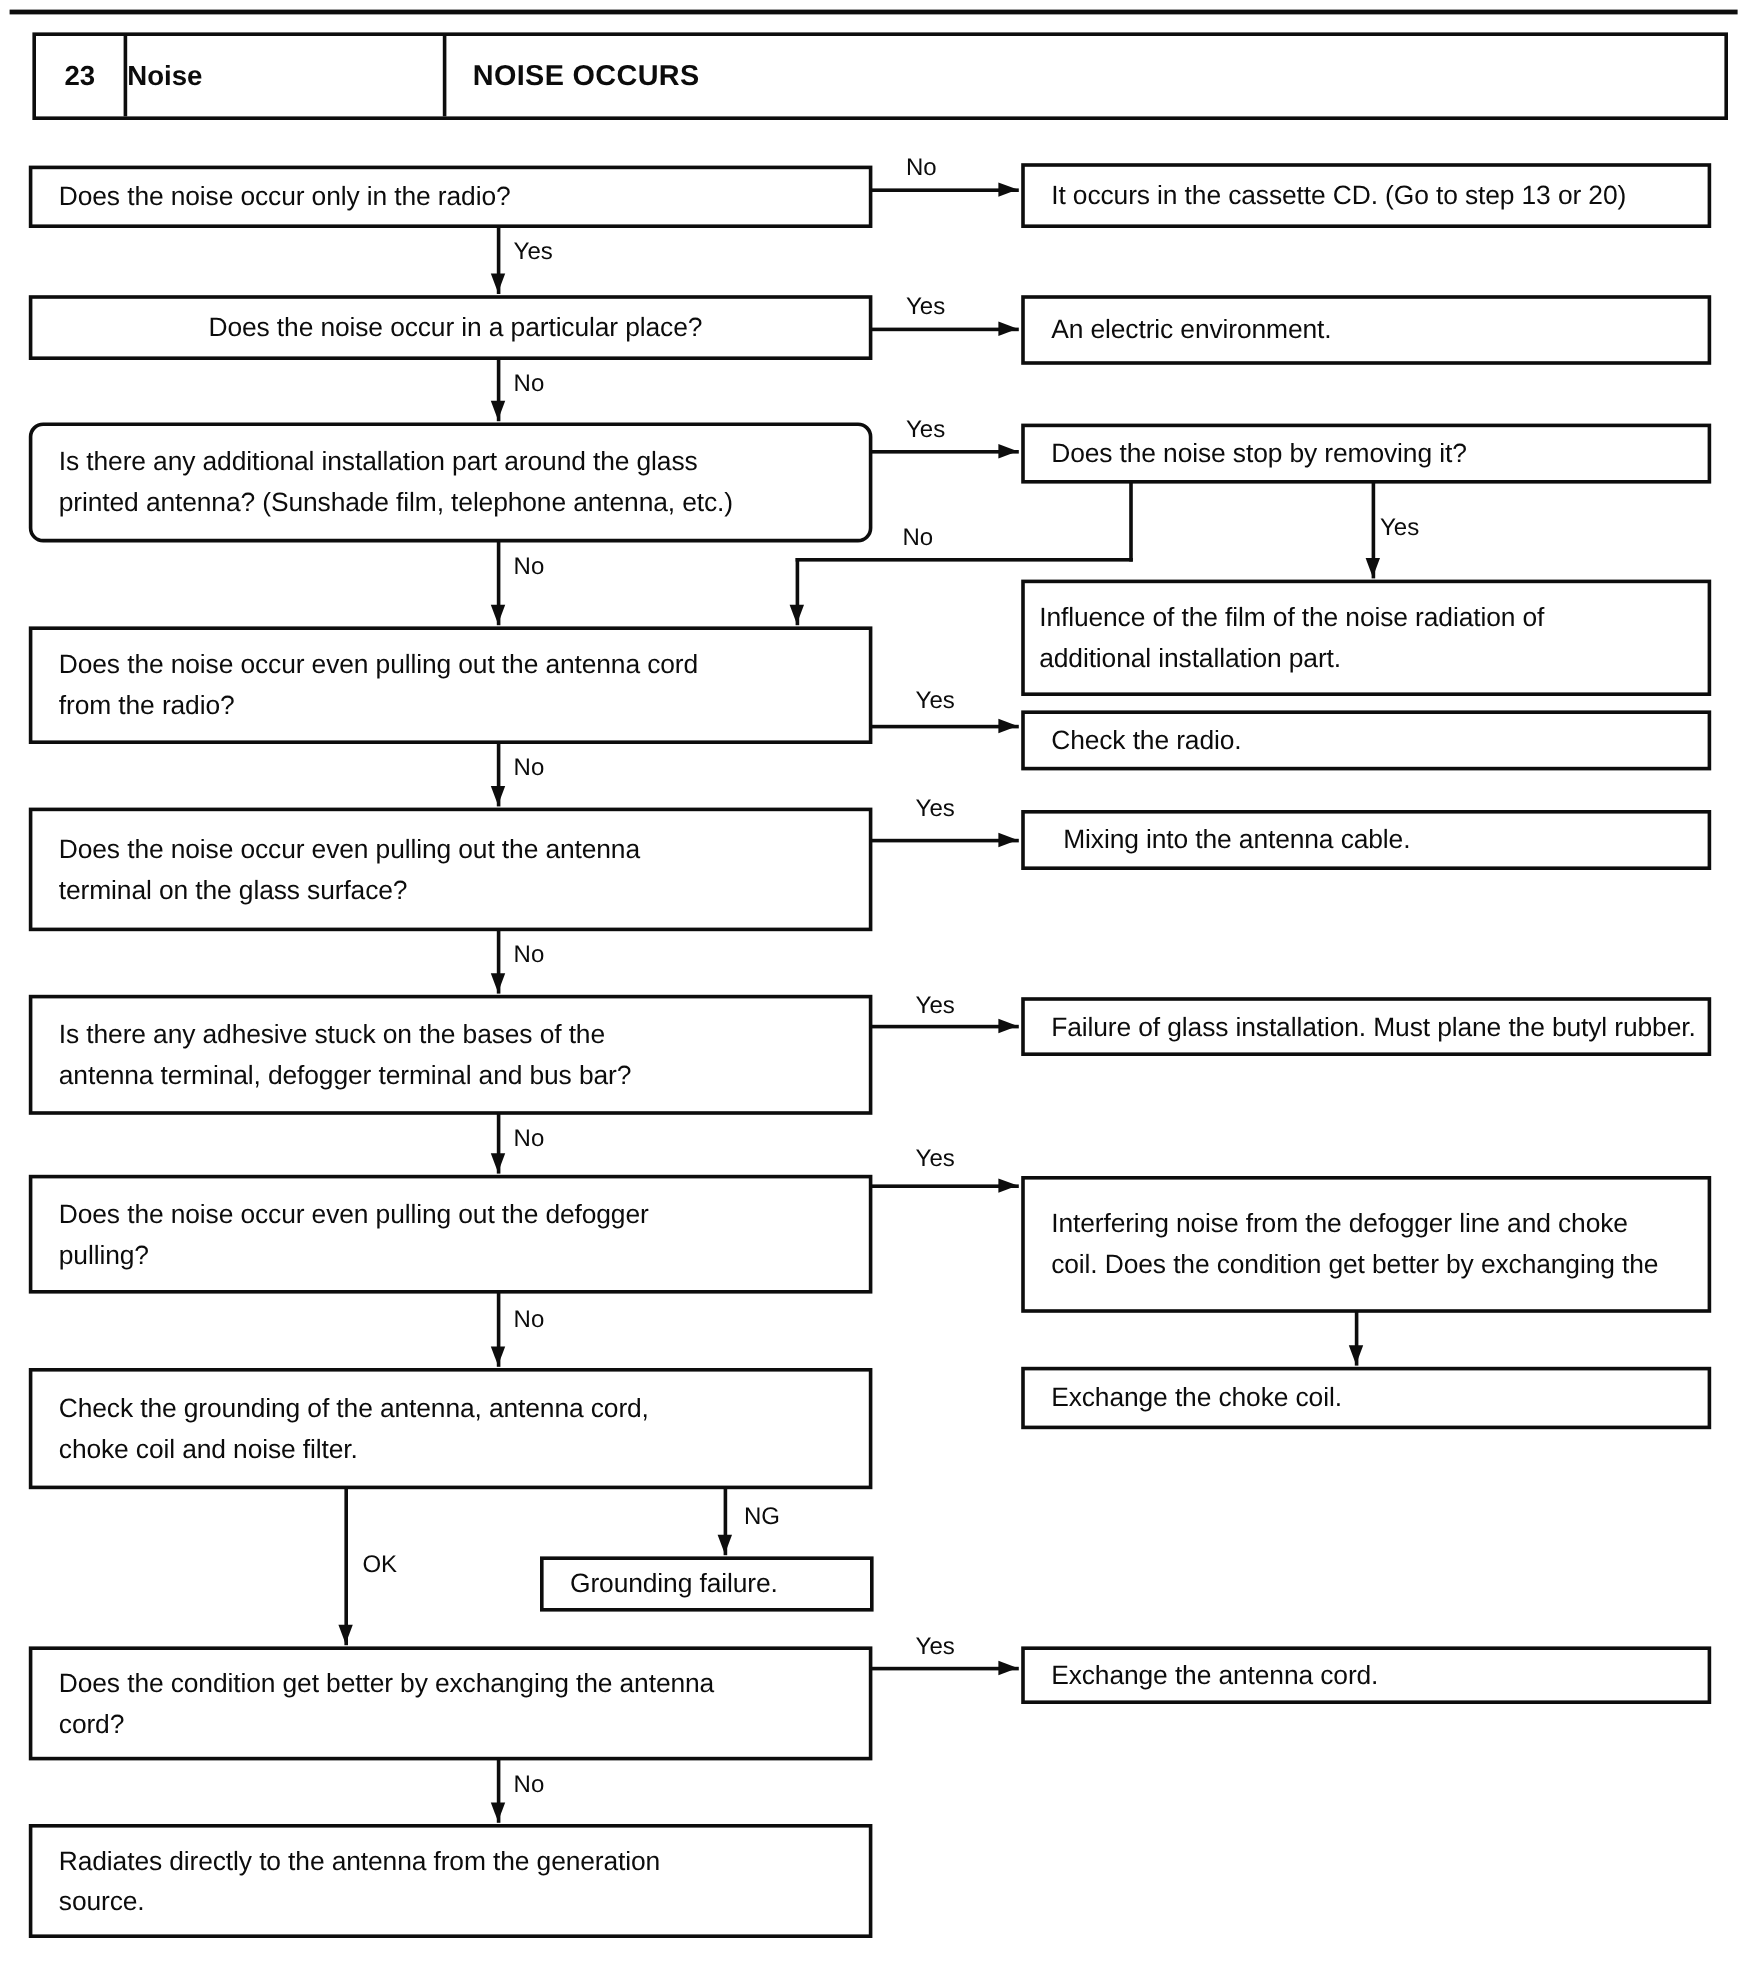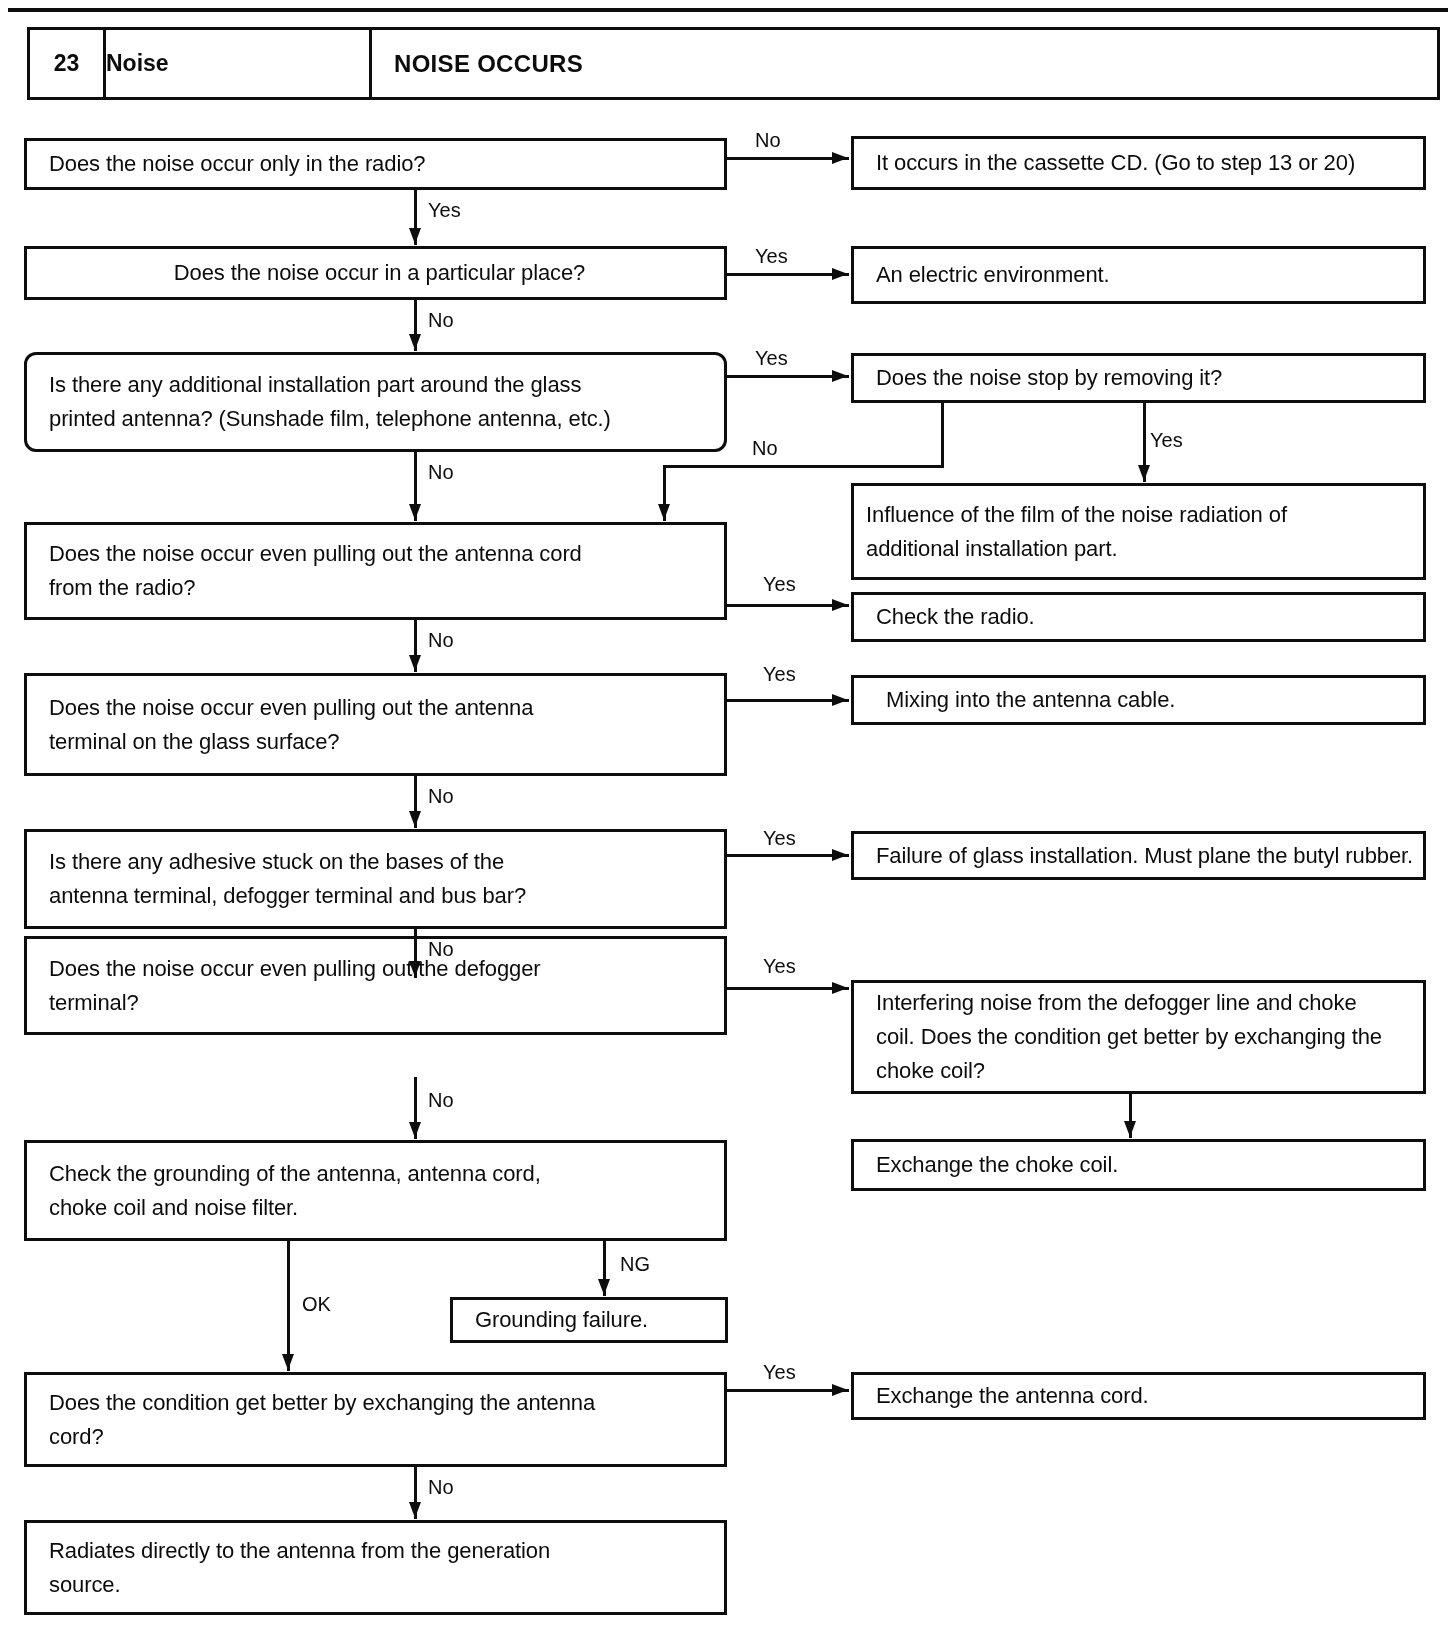--- a/index.html
+++ b/index.html
@@ -72,28 +72,27 @@
       <div class="node" style="left: 851px; top: 675px; width: 575px; height: 50px; border-color: rgb(13, 13, 13); padding-left: 32px;">
         <div class="ln">Mixing into the antenna cable.</div>
       </div>
       <div class="node" style="left: 24px; top: 829px; width: 703px; height: 100px; border-color: rgb(13, 13, 13);">
         <div class="ln">Is there any adhesive stuck on the bases of the</div>
         <div class="ln">antenna terminal, defogger terminal and bus bar?</div>
       </div>
       <div class="node" style="left: 851px; top: 831px; width: 575px; height: 49px; border-color: rgb(13, 13, 13);">
         <div class="ln">Failure of glass installation. Must plane the butyl rubber.</div>
       </div>
-      <div class="node" style="left: 24px; top: 936px; width: 703px; height: 99px; border-color: rgb(13, 13, 13);">
+      <div class="node" style="left: 24px; top: 979px; width: 703px; height: 99px; border-color: rgb(13, 13, 13);">
         <div class="ln">Does the noise occur even pulling out the defogger</div>
-        <div class="ln">terminal?</div>
+        <div class="ln">pulling?</div>
       </div>
       <div class="node" style="left: 851px; top: 980px; width: 575px; height: 114px; border-color: rgb(13, 13, 13);">
         <div class="ln">Interfering noise from the defogger line and choke</div>
         <div class="ln">coil. Does the condition get better by exchanging the</div>
-        <div class="ln">choke coil?</div>
       </div>
       <div class="node" style="left: 24px; top: 1140px; width: 703px; height: 101px; border-color: rgb(13, 13, 13);">
         <div class="ln">Check the grounding of the antenna, antenna cord,</div>
         <div class="ln">choke coil and noise filter.</div>
       </div>
       <div class="node" style="left: 851px; top: 1139px; width: 575px; height: 52px; border-color: rgb(13, 13, 13);">
         <div class="ln">Exchange the choke coil.</div>
       </div>
       <div class="node" style="left: 450px; top: 1297px; width: 278px; height: 46px; border-color: rgb(13, 13, 13);">
         <div class="ln">Grounding failure.</div>

